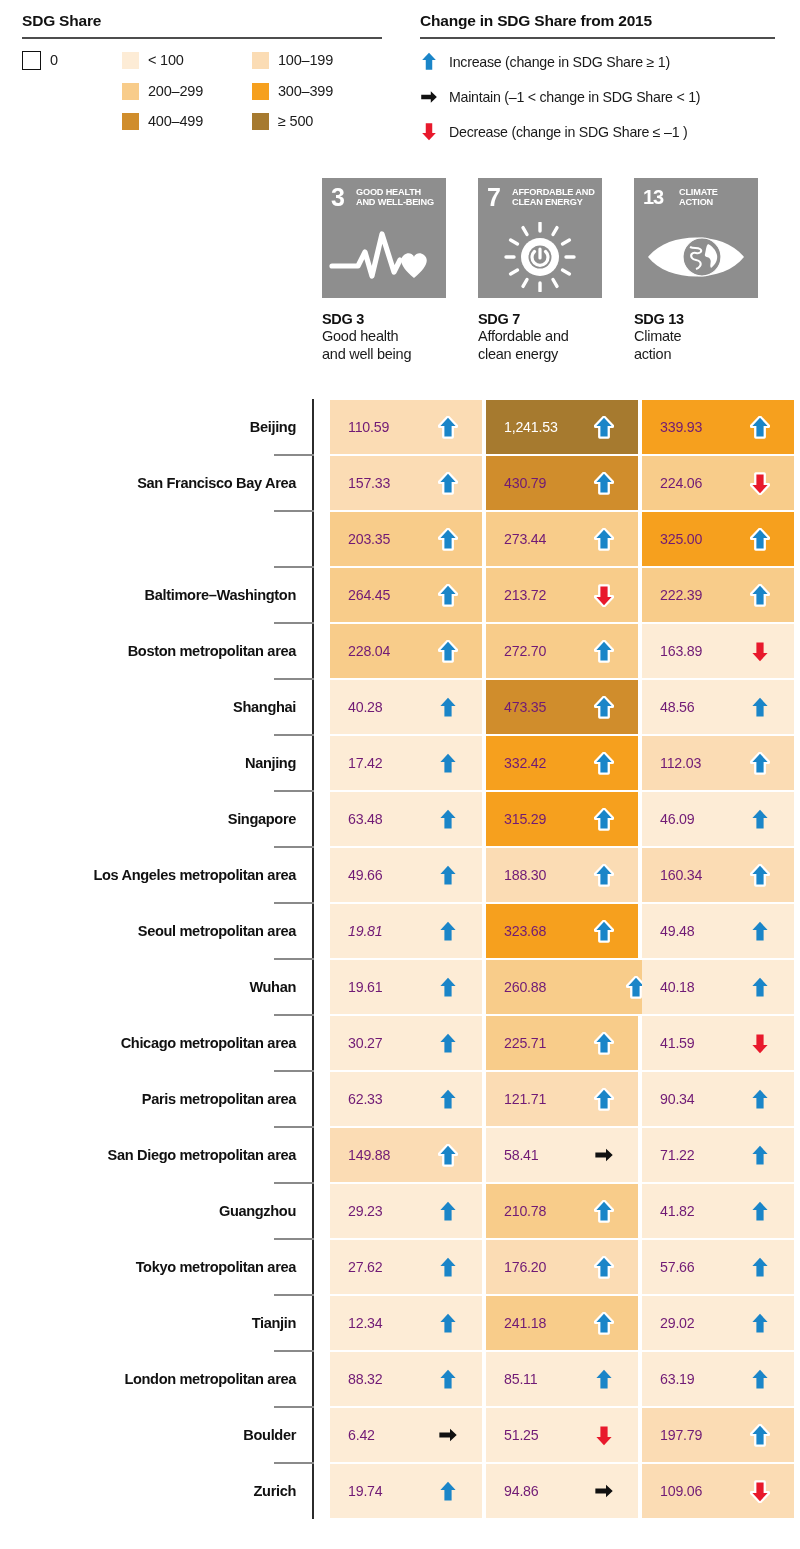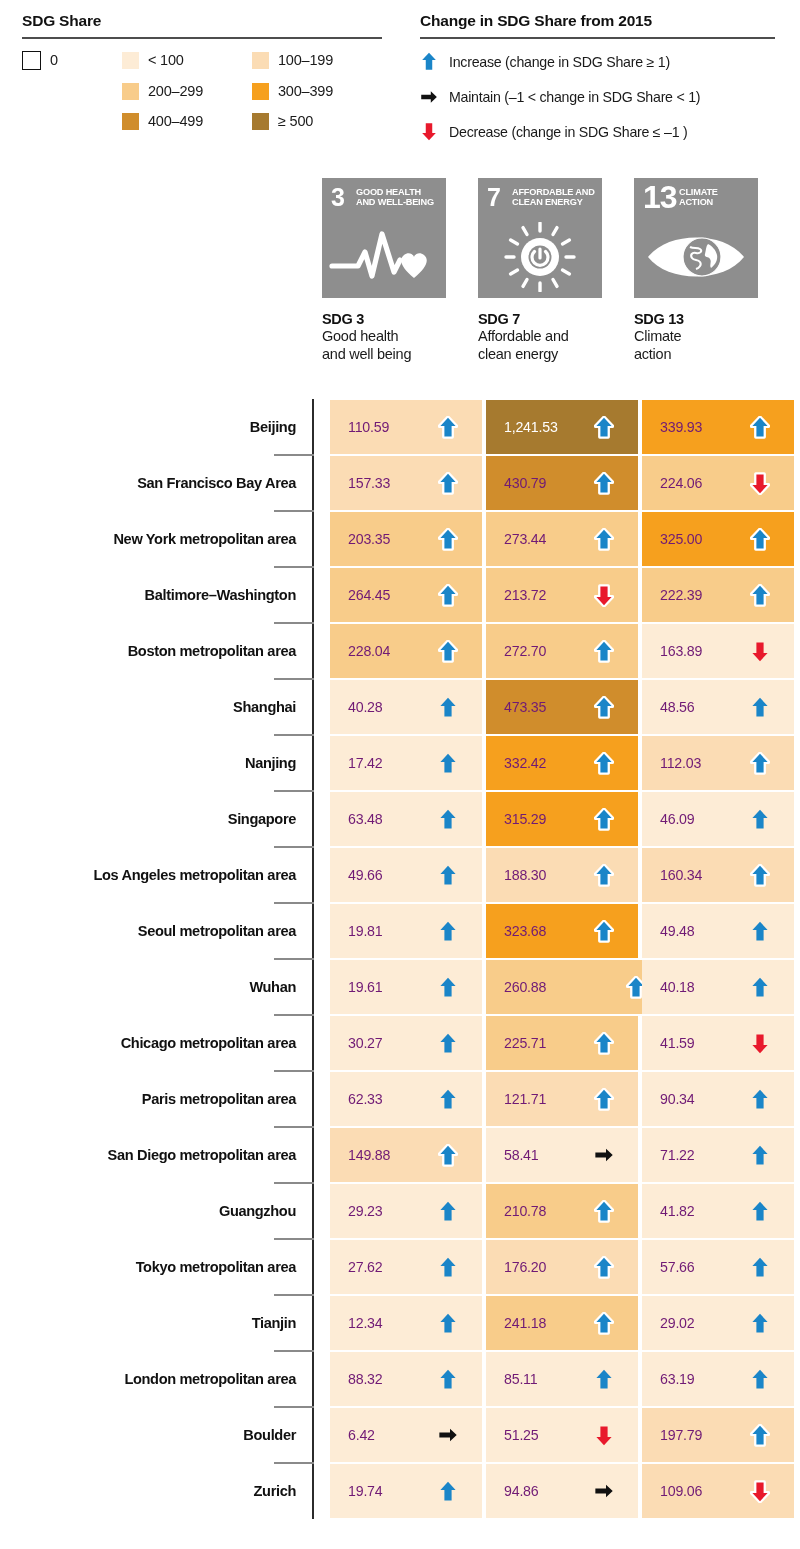--- a/index.html
+++ b/index.html
@@ -194,21 +194,21 @@
           </svg></div>
       </div>
       <div class="sdg-cap">
         <div class="cap-t">SDG 7</div>
         <div class="cap-s">Affordable and</div>
         <div class="cap-s">clean energy</div>
       </div>
     </div>
     <div class="sdg-card" style="left: 634px;">
       <div class="sdg-badge">
-        <div class="sdg-num" style="font-size: 32px;">13</div>
+        <div class="sdg-num" style="font-size: 20px;">13</div>
         <div class="sdg-name" style="left: 45px; width: 74px;">CLIMATE ACTION</div>
         <div class="sdg-art"><svg viewBox="0 0 124 70" width="124" height="70">
             <path d="M14 35 C 34 9, 90 9, 110 35 C 90 61, 34 61, 14 35 Z" fill="#fff"></path>
             <circle cx="68" cy="35" r="19" fill="#8e8e8e"></circle>
             <path d="M56 25 C 60 27, 63 25, 66 27 C 69 29, 66 32, 62 31 C 58 30, 56 33, 58 36 C 60 39, 64 37, 66 40 C 68 43, 65 46, 62 47" fill="none" stroke="#fff" stroke-width="2.1"></path>
             <path d="M74 22 C 78 24, 82 28, 83 33 C 84 38, 81 43, 77 46 C 75 43, 78 40, 76 37 C 74 34, 70 36, 71 32 C 72 28, 72 24, 74 22 Z" fill="#fff"></path>
             <circle cx="68" cy="35" r="19" fill="none" stroke="#fff" stroke-width="1.2"></circle>
           </svg></div>
       </div>
       <div class="sdg-cap">
@@ -277,21 +277,20 @@
         <span class="gl">
           <svg width="20" height="23" viewBox="0 0 20 23">
             <path d="M10 21.8 L18.6 12.8 L14.2 12.8 L14.2 2 L5.8 2 L5.8 12.8 L1.4 12.8 Z" fill="#ffffff" stroke="#ffffff" stroke-width="3.4" stroke-linejoin="round"></path>
             <path d="M10 21.2 L17.6 13.1 L13.6 13.1 L13.6 2.4 L6.4 2.4 L6.4 13.1 L2.4 13.1 Z" fill="#e8192c"></path>
           </svg>
         </span>
       </div>
     </div>
     <div class="row">
       <div class="tick"></div>
-      <div class="rlabel">New York metropolitan area</div>
       <div class="cell c1" style="background: rgb(248, 204, 138);">
         <span class="val">203.35</span>
         <span class="gl">
           <svg width="20" height="23" viewBox="0 0 20 23">
             <path d="M10 1.2 L18.6 10.2 L14.2 10.2 L14.2 21 L5.8 21 L5.8 10.2 L1.4 10.2 Z" fill="#ffffff" stroke="#ffffff" stroke-width="3.4" stroke-linejoin="round"></path>
             <path d="M10 1.8 L17.6 9.9 L13.6 9.9 L13.6 20.6 L6.4 20.6 L6.4 9.9 L2.4 9.9 Z" fill="#1a85c8"></path>
           </svg>
         </span>
       </div>
       <div class="cell c2" style="background: rgb(248, 204, 138);">
@@ -488,21 +487,21 @@
           <svg width="20" height="23" viewBox="0 0 20 23">
             <path d="M10 1.2 L18.6 10.2 L14.2 10.2 L14.2 21 L5.8 21 L5.8 10.2 L1.4 10.2 Z" fill="#ffffff" stroke="#ffffff" stroke-width="3.4" stroke-linejoin="round"></path>
             <path d="M10 1.8 L17.6 9.9 L13.6 9.9 L13.6 20.6 L6.4 20.6 L6.4 9.9 L2.4 9.9 Z" fill="#1a85c8"></path>
           </svg>
         </span>
       </div>
     </div>
     <div class="row">
       <div class="tick"></div>
       <div class="rlabel">Seoul metropolitan area</div>
-      <div class="cell c1" style="background: rgb(253, 236, 214);">
+      <div class="cell c1" style="background: rgb(253, 236, 214); font-style: italic;">
         <span class="val">19.81</span>
         <span class="gl">
           <svg width="20" height="23" viewBox="0 0 20 23">
             <path d="M10 1.8 L17.6 9.9 L13.6 9.9 L13.6 20.6 L6.4 20.6 L6.4 9.9 L2.4 9.9 Z" fill="#1a85c8"></path>
           </svg>
         </span>
       </div>
       <div class="cell c2" style="background: rgb(246, 160, 30);">
         <span class="val">323.68</span>
         <span class="gl">

